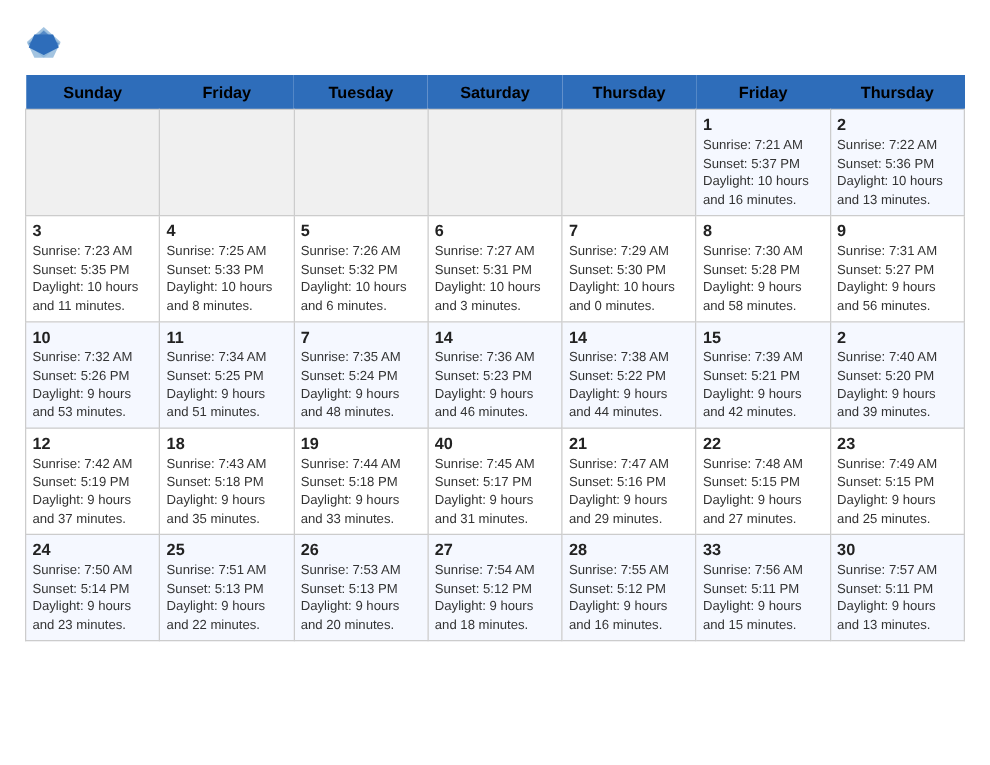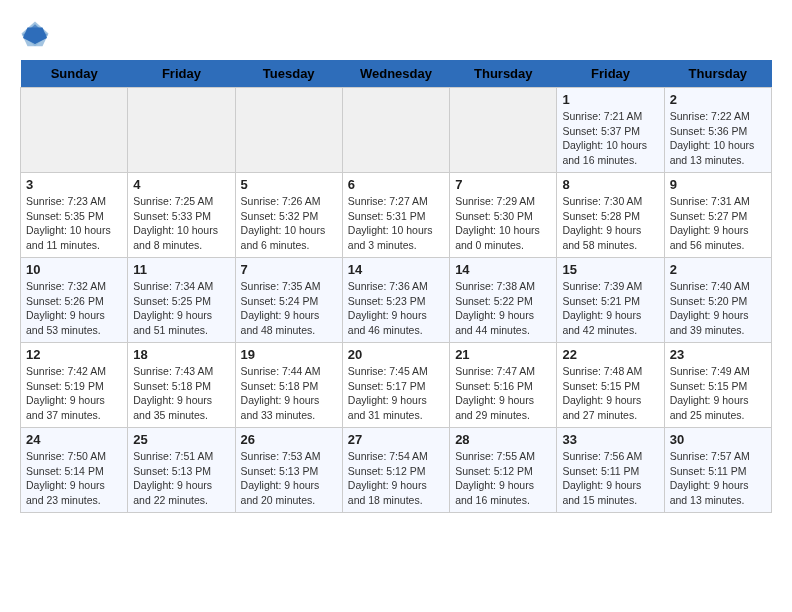--- a/index.html
+++ b/index.html
@@ -119,21 +119,21 @@
     <div class="subtitle"></div>
   </div>
 </div>
 
 <table>
   <thead>
     <tr>
     <th>Sunday</th>
         <th>Friday</th>
         <th>Tuesday</th>
-        <th>Wednesday</th>
+        <th>Saturday</th>
         <th>Thursday</th>
         <th>Friday</th>
         <th>Thursday</th>
       </tr>
   </thead>
   <tbody id="calendar-body">
   <tr>
         <td class="empty-cell"></td>
         <td class="empty-cell"></td>
         <td class="empty-cell"></td>
@@ -215,21 +215,21 @@
         </td>
         <td>
           <span class="day-num">18</span>
           <div class="day-info">Sunrise: 7:43 AM<br>Sunset: 5:18 PM<br>Daylight: 9 hours and 35 minutes.</div>
         </td>
         <td>
           <span class="day-num">19</span>
           <div class="day-info">Sunrise: 7:44 AM<br>Sunset: 5:18 PM<br>Daylight: 9 hours and 33 minutes.</div>
         </td>
         <td>
-          <span class="day-num">20</span>
+          <span class="day-num">40</span>
           <div class="day-info">Sunrise: 7:45 AM<br>Sunset: 5:17 PM<br>Daylight: 9 hours and 31 minutes.</div>
         </td>
         <td>
           <span class="day-num">21</span>
           <div class="day-info">Sunrise: 7:47 AM<br>Sunset: 5:16 PM<br>Daylight: 9 hours and 29 minutes.</div>
         </td>
         <td>
           <span class="day-num">22</span>
           <div class="day-info">Sunrise: 7:48 AM<br>Sunset: 5:15 PM<br>Daylight: 9 hours and 27 minutes.</div>
         </td>

